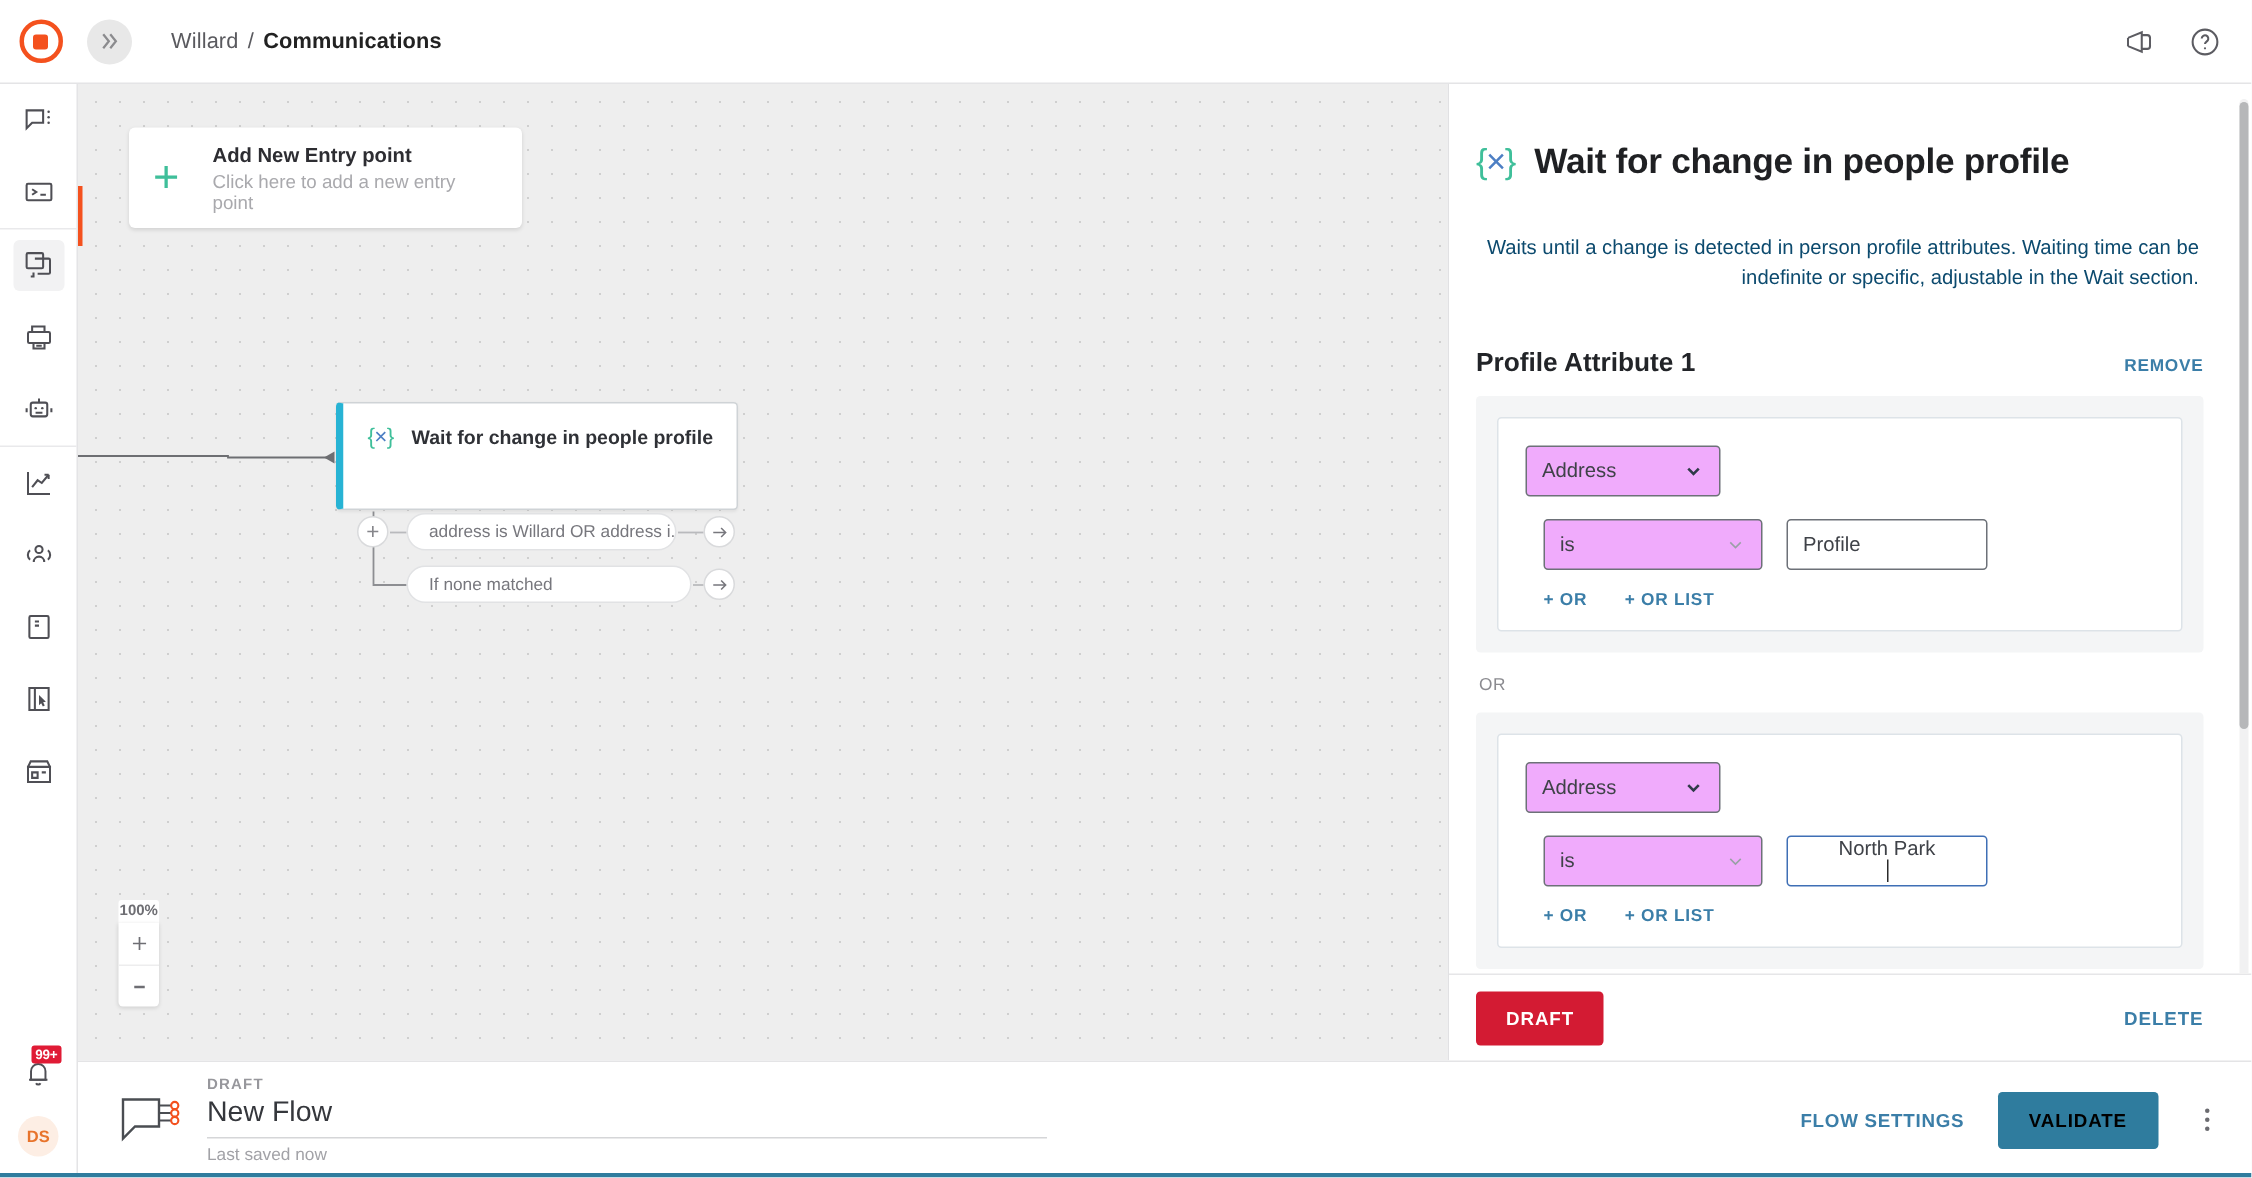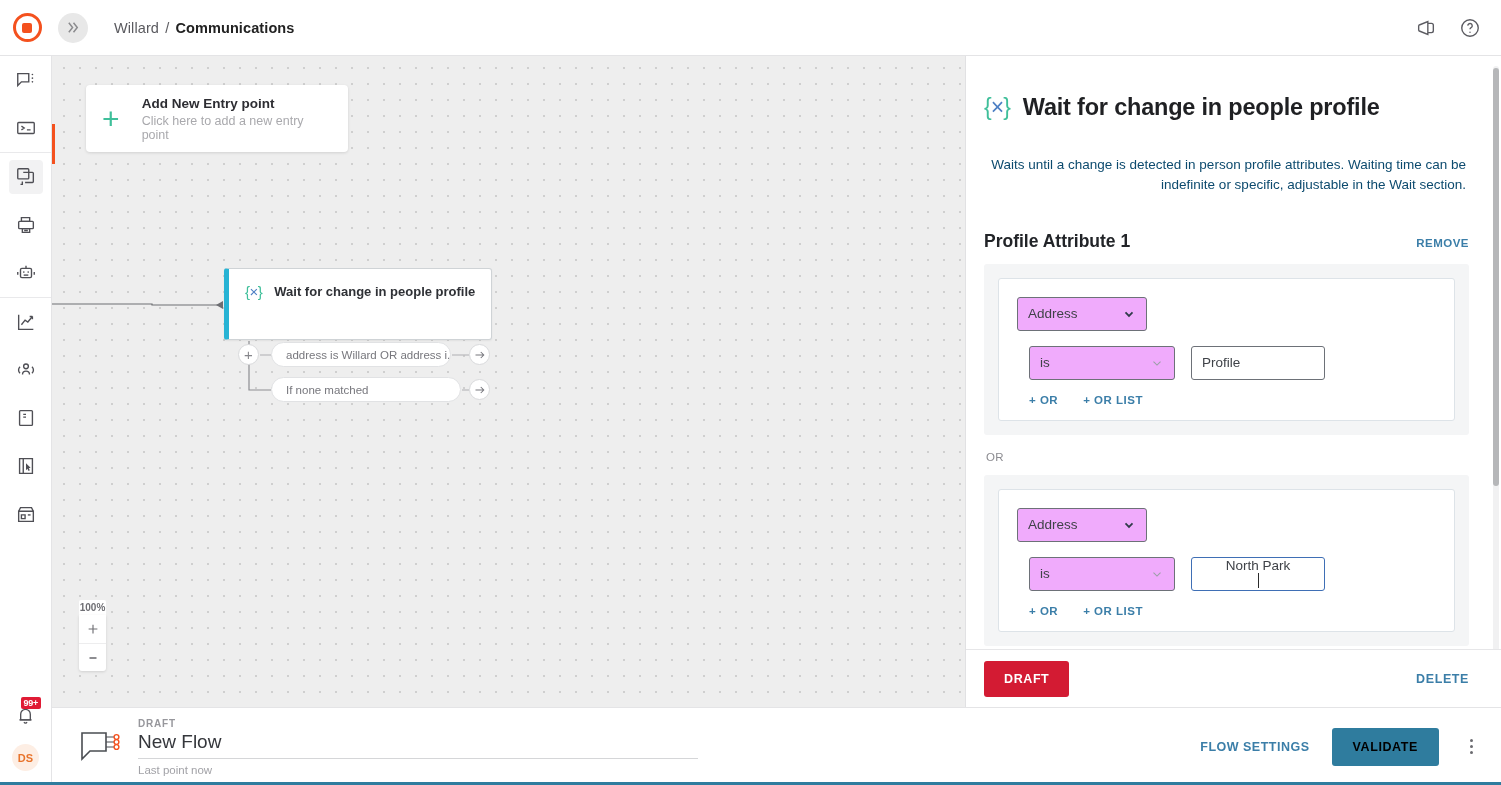--- a/index.html
+++ b/index.html
@@ -529,21 +529,21 @@
     <svg class="flow-icon" viewBox="0 0 46 40" fill="none">
       <path d="M4 6h24v18h-16l-8 8V6z" stroke="#4a4d52" stroke-width="1.6" fill="none"></path>
       <path d="M28 10h8M28 15h8M28 20h8" stroke="#4a4d52" stroke-width="1.2"></path>
       <circle cx="38.5" cy="10" r="2.4" stroke="#f4511e" stroke-width="1.4" fill="#fff"></circle>
       <circle cx="38.5" cy="15" r="2.4" stroke="#f4511e" stroke-width="1.4" fill="#fff"></circle>
       <circle cx="38.5" cy="20" r="2.4" stroke="#f4511e" stroke-width="1.4" fill="#fff"></circle>
     </svg>
     <div class="flow-meta">
       <div class="flow-draft">DRAFT</div>
       <div class="flow-name">New Flow</div>
-      <div class="flow-saved">Last point now</div>
+      <div class="flow-saved">Last saved now</div>
     </div>
     <div class="bottom-right">
       <span class="btn-flowsettings">FLOW SETTINGS</span>
       <button class="btn-validate">VALIDATE</button>
       <div class="kebab">
           <i></i>
           <i></i>
           <i></i>
         </div>
     </div>

